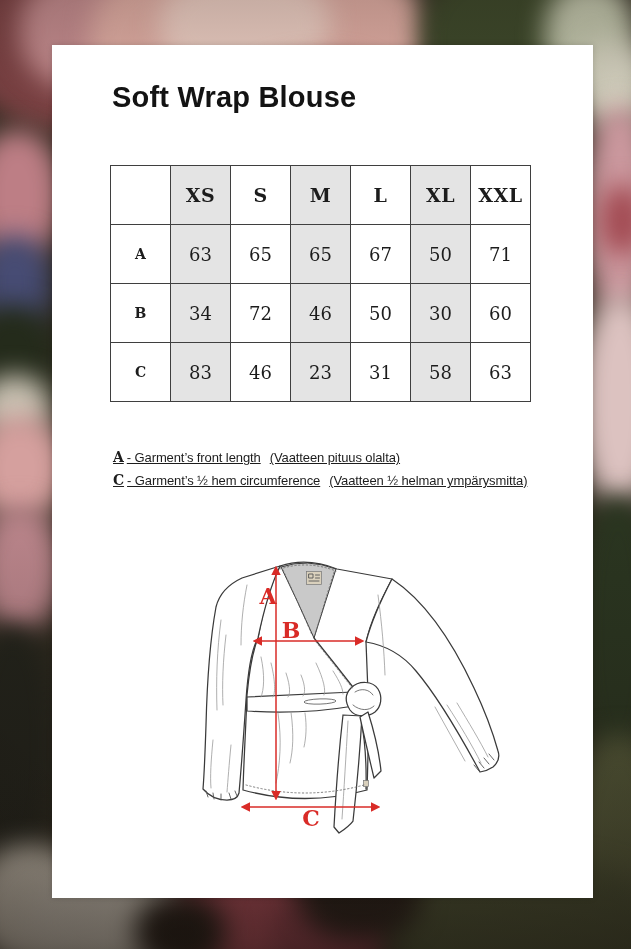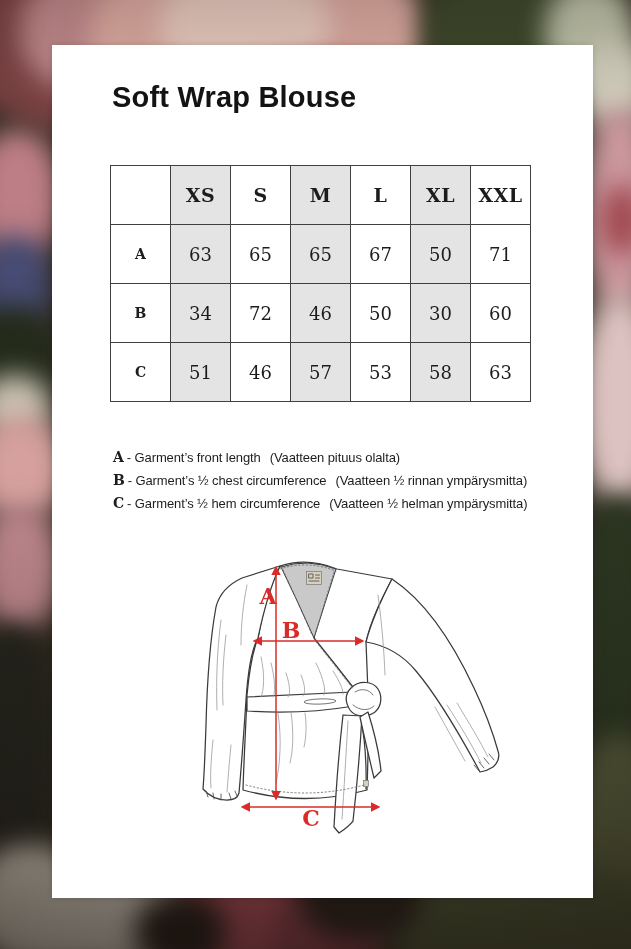--- a/index.html
+++ b/index.html
@@ -33,21 +33,21 @@
   }
   .size-table th,.size-table td{
     border:1px solid #3f3f3f;width:59px;height:58px;
     text-align:center;vertical-align:middle;padding:0;
   }
   .size-table th{font-size:19px;font-weight:700;letter-spacing:.5px;}
   .size-table td{font-size:18px;}
   .size-table td.rowlabel{font-weight:700;font-size:14px;}
   .size-table .shade{background:var(--shade,#e4e4e4);}
   
-  .legend{position:absolute;left:61px;top:401px;width:460px;color:#1d1d1d;}
+  .legend{position:absolute;left:61px;top:401px;width:460px;color:#1d1d1d;text-decoration:underline;}
   .legend-item{font-size:13px;line-height:22px;letter-spacing:-.1px;white-space:nowrap;}
   .legend-key{font-family:"DejaVu Serif","Liberation Serif",serif;font-weight:700;font-size:14px;margin-right:3px;}
   .legend-fi{margin-left:9px;}
   
   .diagram{position:absolute;left:133px;top:500px;width:320px;height:310px;}
   .diagram-svg{width:100%;height:100%;display:block;}
   .ink path{fill:#ffffff;stroke:#3a3a3a;stroke-width:1.25;stroke-linejoin:round;stroke-linecap:round;}
   .ink .gray{fill:#c9c9c9;stroke-width:1;}
   .ink .labelbox{fill:#d9d0bc;stroke:#777;stroke-width:.7;}
   .ink .mark{stroke:#555;stroke-width:.9;fill:none;}
@@ -123,36 +123,33 @@
         <td class="rowlabel">B</td>
         <td class="shade">34</td>
         <td>72</td>
         <td class="shade">46</td>
         <td>50</td>
         <td class="shade">30</td>
         <td>60</td>
       </tr>
       <tr>
         <td class="rowlabel">C</td>
-        <td class="shade">51</td>
+        <td class="shade">83</td>
         <td>46</td>
-        <td class="shade">57</td>
-        <td>53</td>
+        <td class="shade">23</td>
+        <td>31</td>
         <td class="shade">58</td>
         <td>63</td>
       </tr>
     </tbody>
   </table>
 
   <div class="legend">
     <div class="legend-item">
       <span class="legend-key">A</span><span>- Garment’s front length</span><span class="legend-fi">(Vaatteen pituus olalta)</span>
-    </div>
-    <div class="legend-item">
-      <span class="legend-key">B</span><span>- Garment’s ½ chest circumference</span><span class="legend-fi">(Vaatteen ½ rinnan ympärysmitta)</span>
     </div>
     <div class="legend-item">
       <span class="legend-key">C</span><span>- Garment’s ½ hem circumference</span><span class="legend-fi">(Vaatteen ½ helman ympärysmitta)</span>
     </div>
   </div>
 
   <div class="diagram">
     <svg class="diagram-svg" viewBox="0 0 320 310">
       <defs>
         <marker id="ah" viewBox="0 0 10 10" refX="7.5" refY="5" markerWidth="6.5" markerHeight="6.5" orient="auto-start-reverse">

